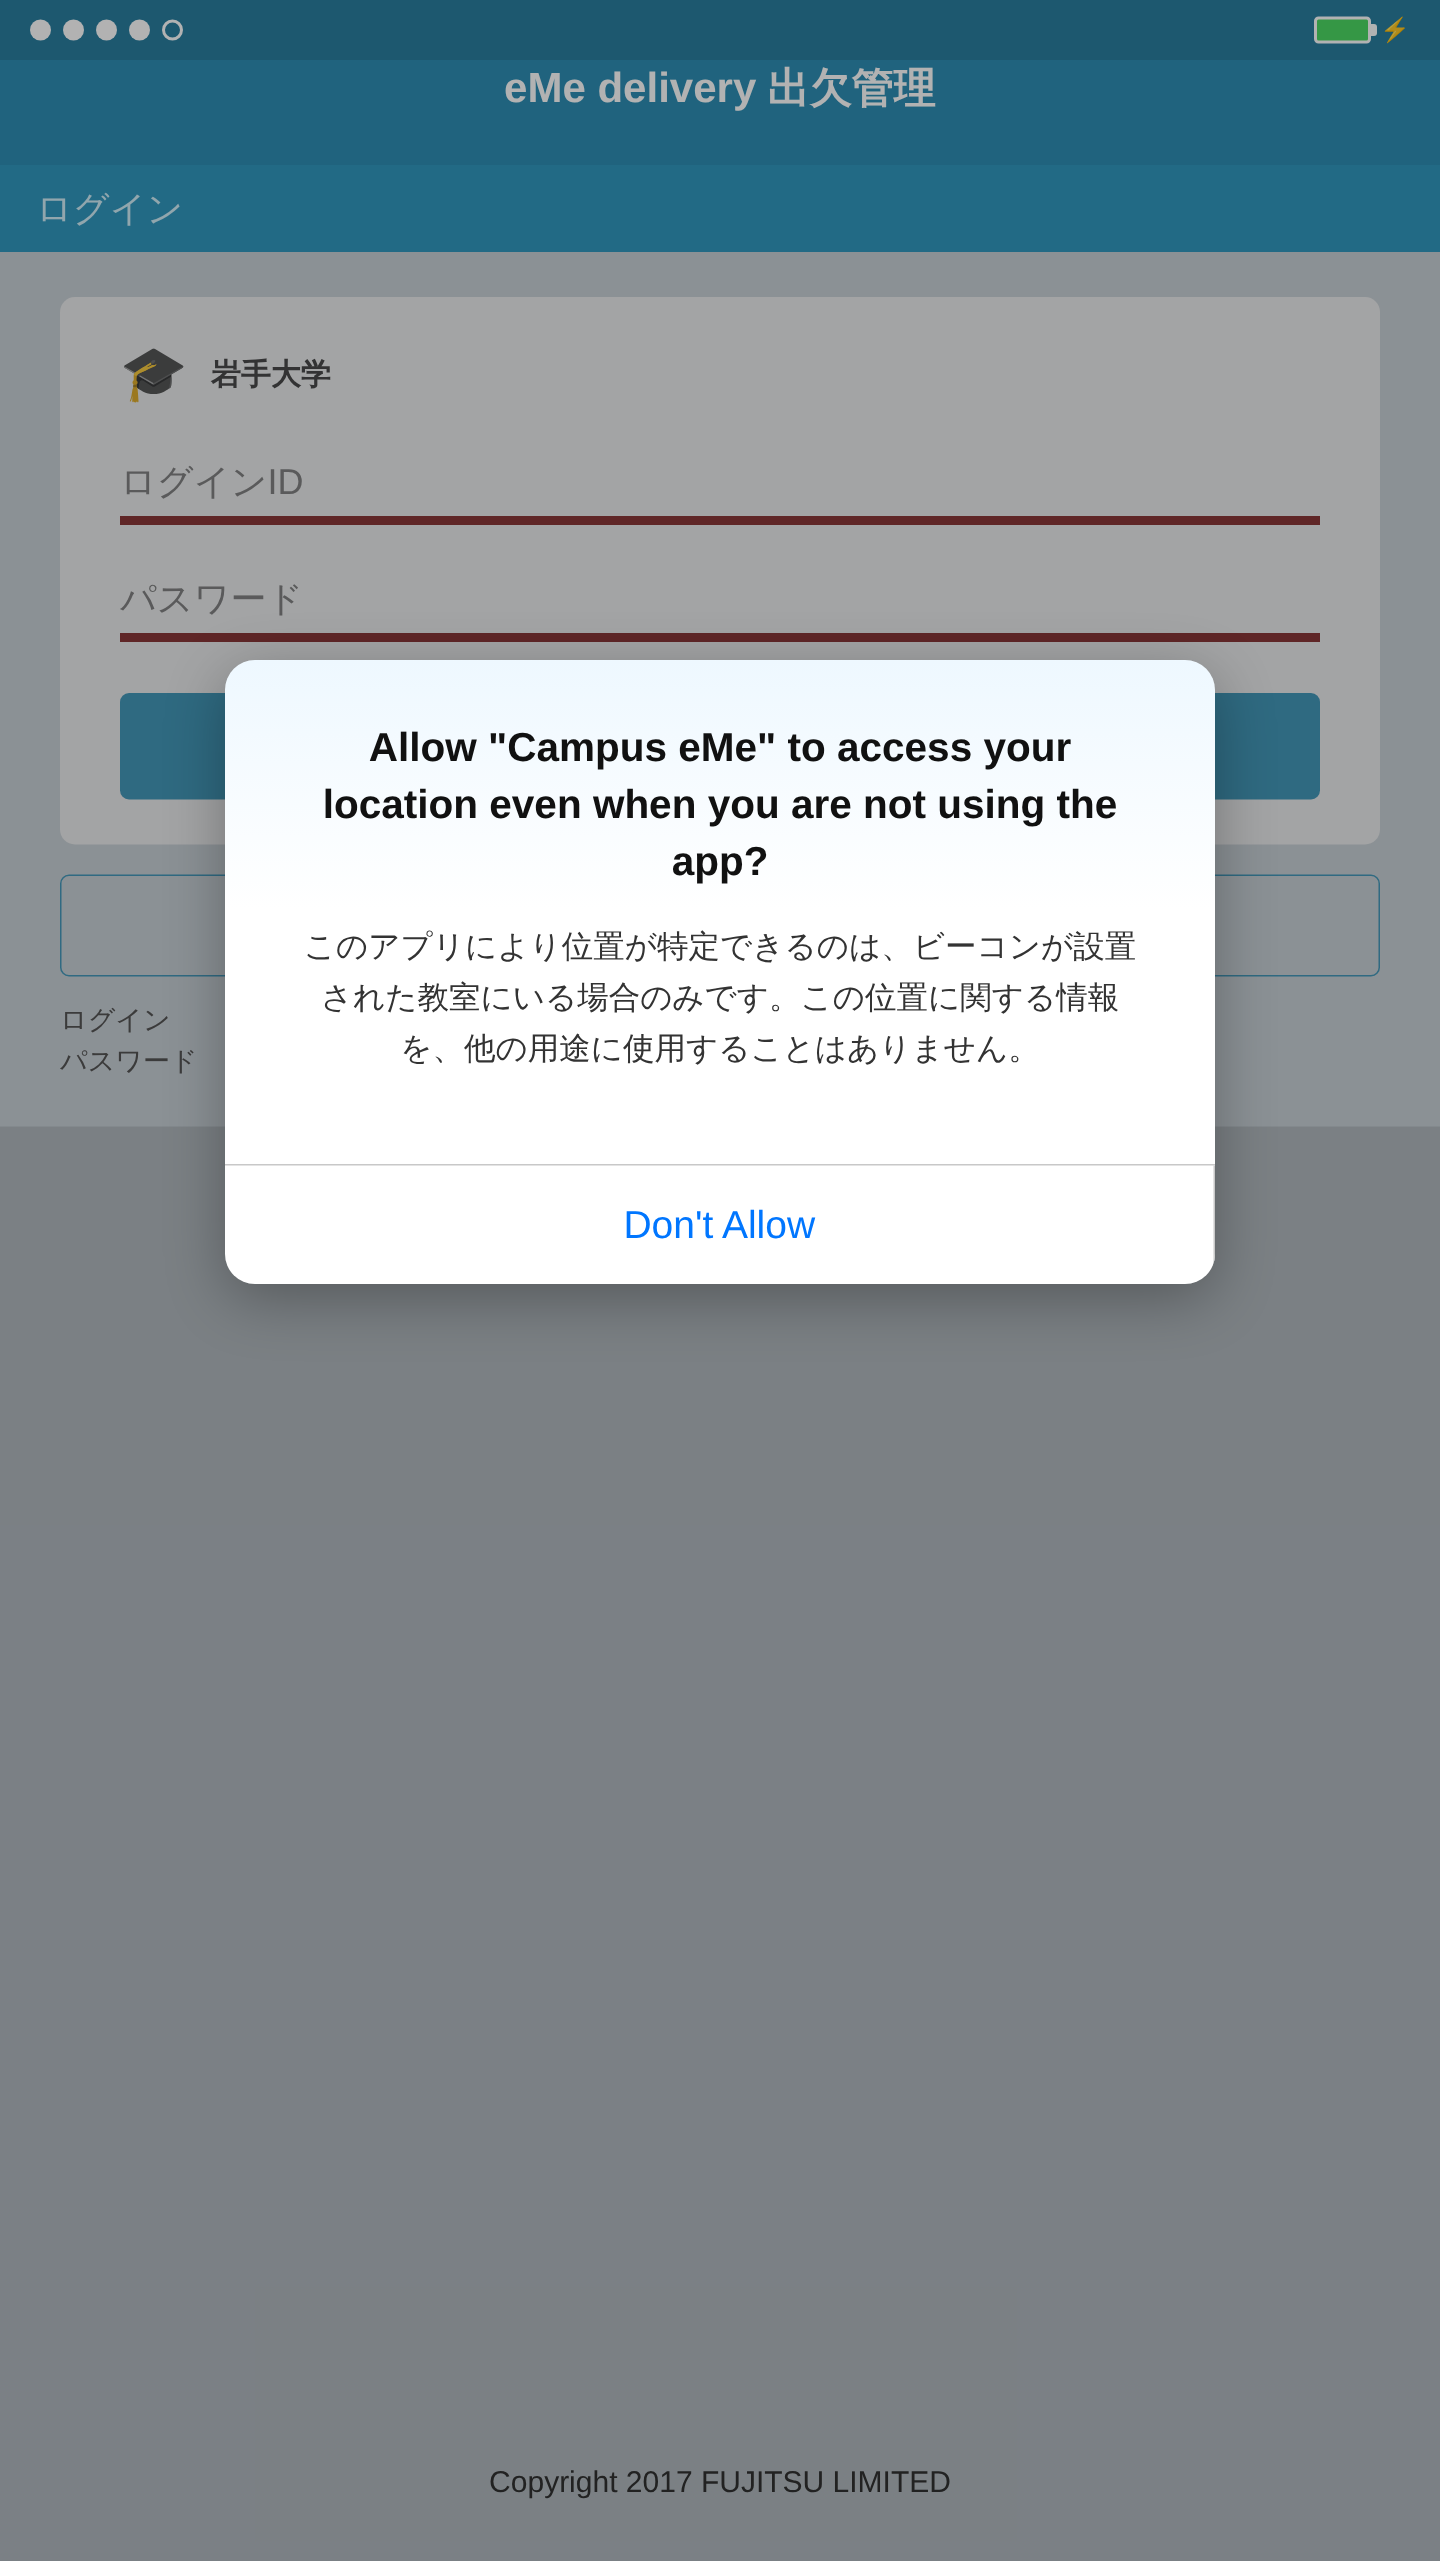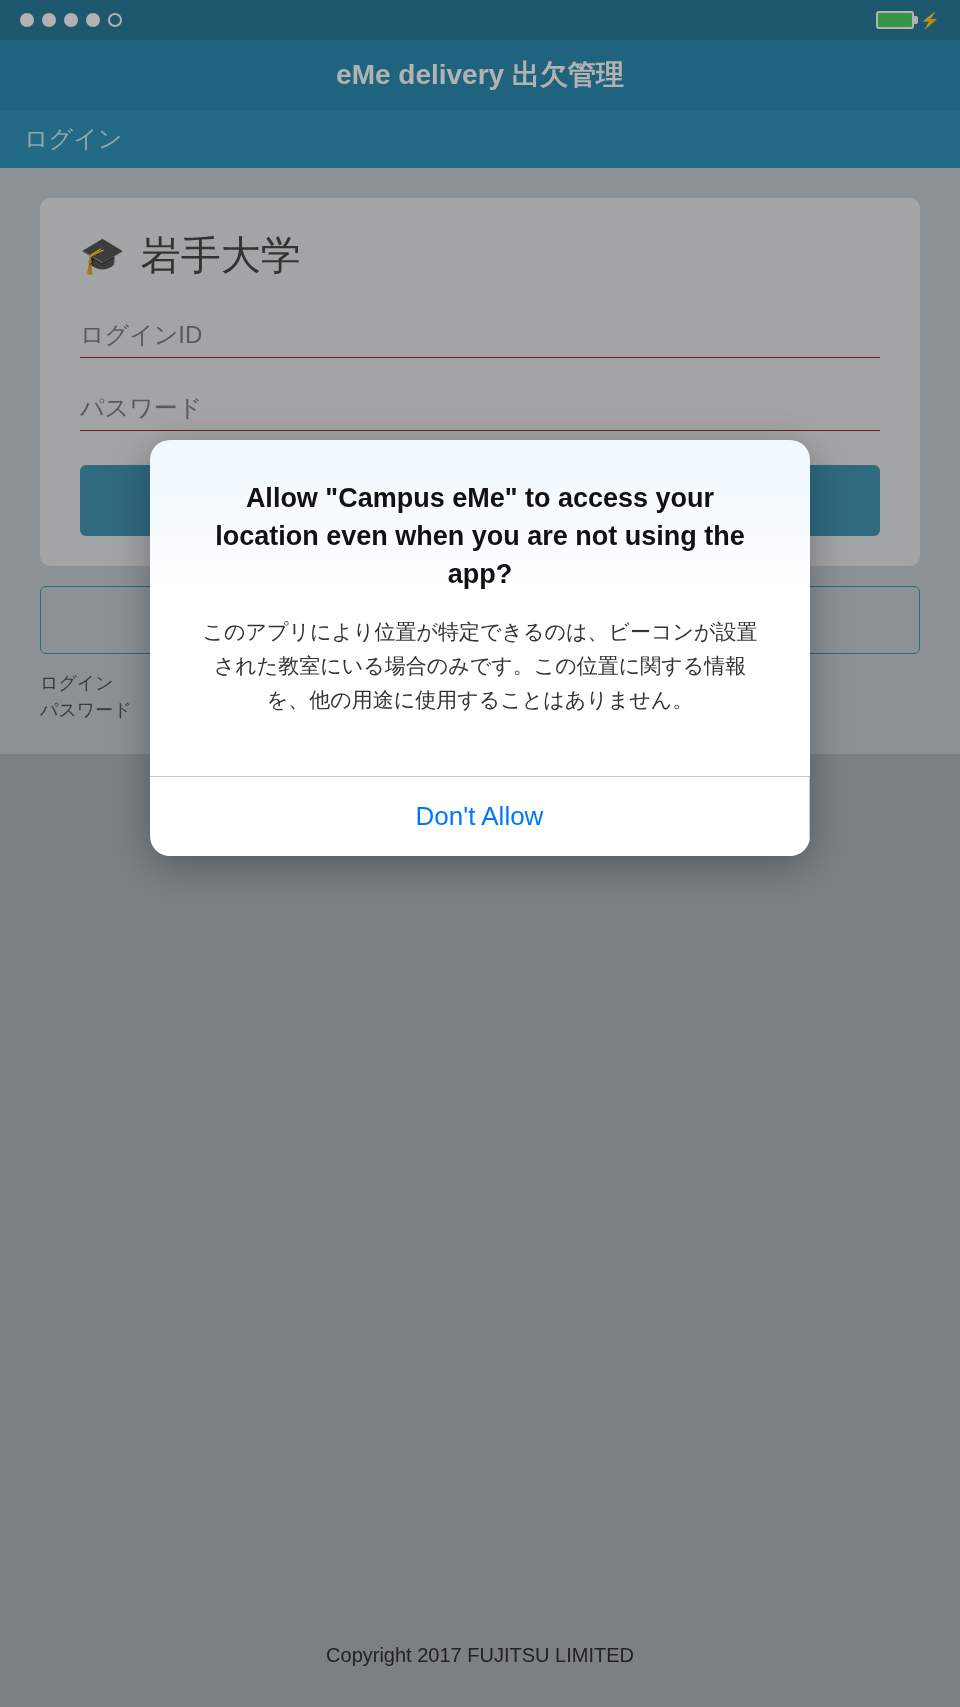--- a/index.html
+++ b/index.html
@@ -71,21 +71,20 @@
     .bolt {
       color: #fff;
       font-size: 16px;
     }
 
     
     .nav-bar {
       background-color: #2e8fb5;
       height: 70px;
       display: flex;
-      align-items: center;
       justify-content: center;
     }
 
     .nav-title {
       color: #fff;
       font-size: 28px;
       font-weight: 600;
     }
 
     
@@ -125,28 +124,28 @@
       gap: 16px;
       margin-bottom: 30px;
     }
 
     .grad-cap {
       font-size: 36px;
       color: #333;
     }
 
     .university-name {
-      font-size: 40px;
+      font-size: 20px;
       color: #333;
-      font-weight: 400;
+      font-weight: 700;
     }
 
     .login-input {
       border: none;
-      border-bottom: 1px solid #7f1d1d;
+      border-bottom: 6px solid #7f1d1d;
       background: transparent;
       width: 100%;
       font-size: 24px;
       color: #aaa;
       padding: 8px 0;
       margin-bottom: 28px;
       outline: none;
     }
 
     .login-btn {

